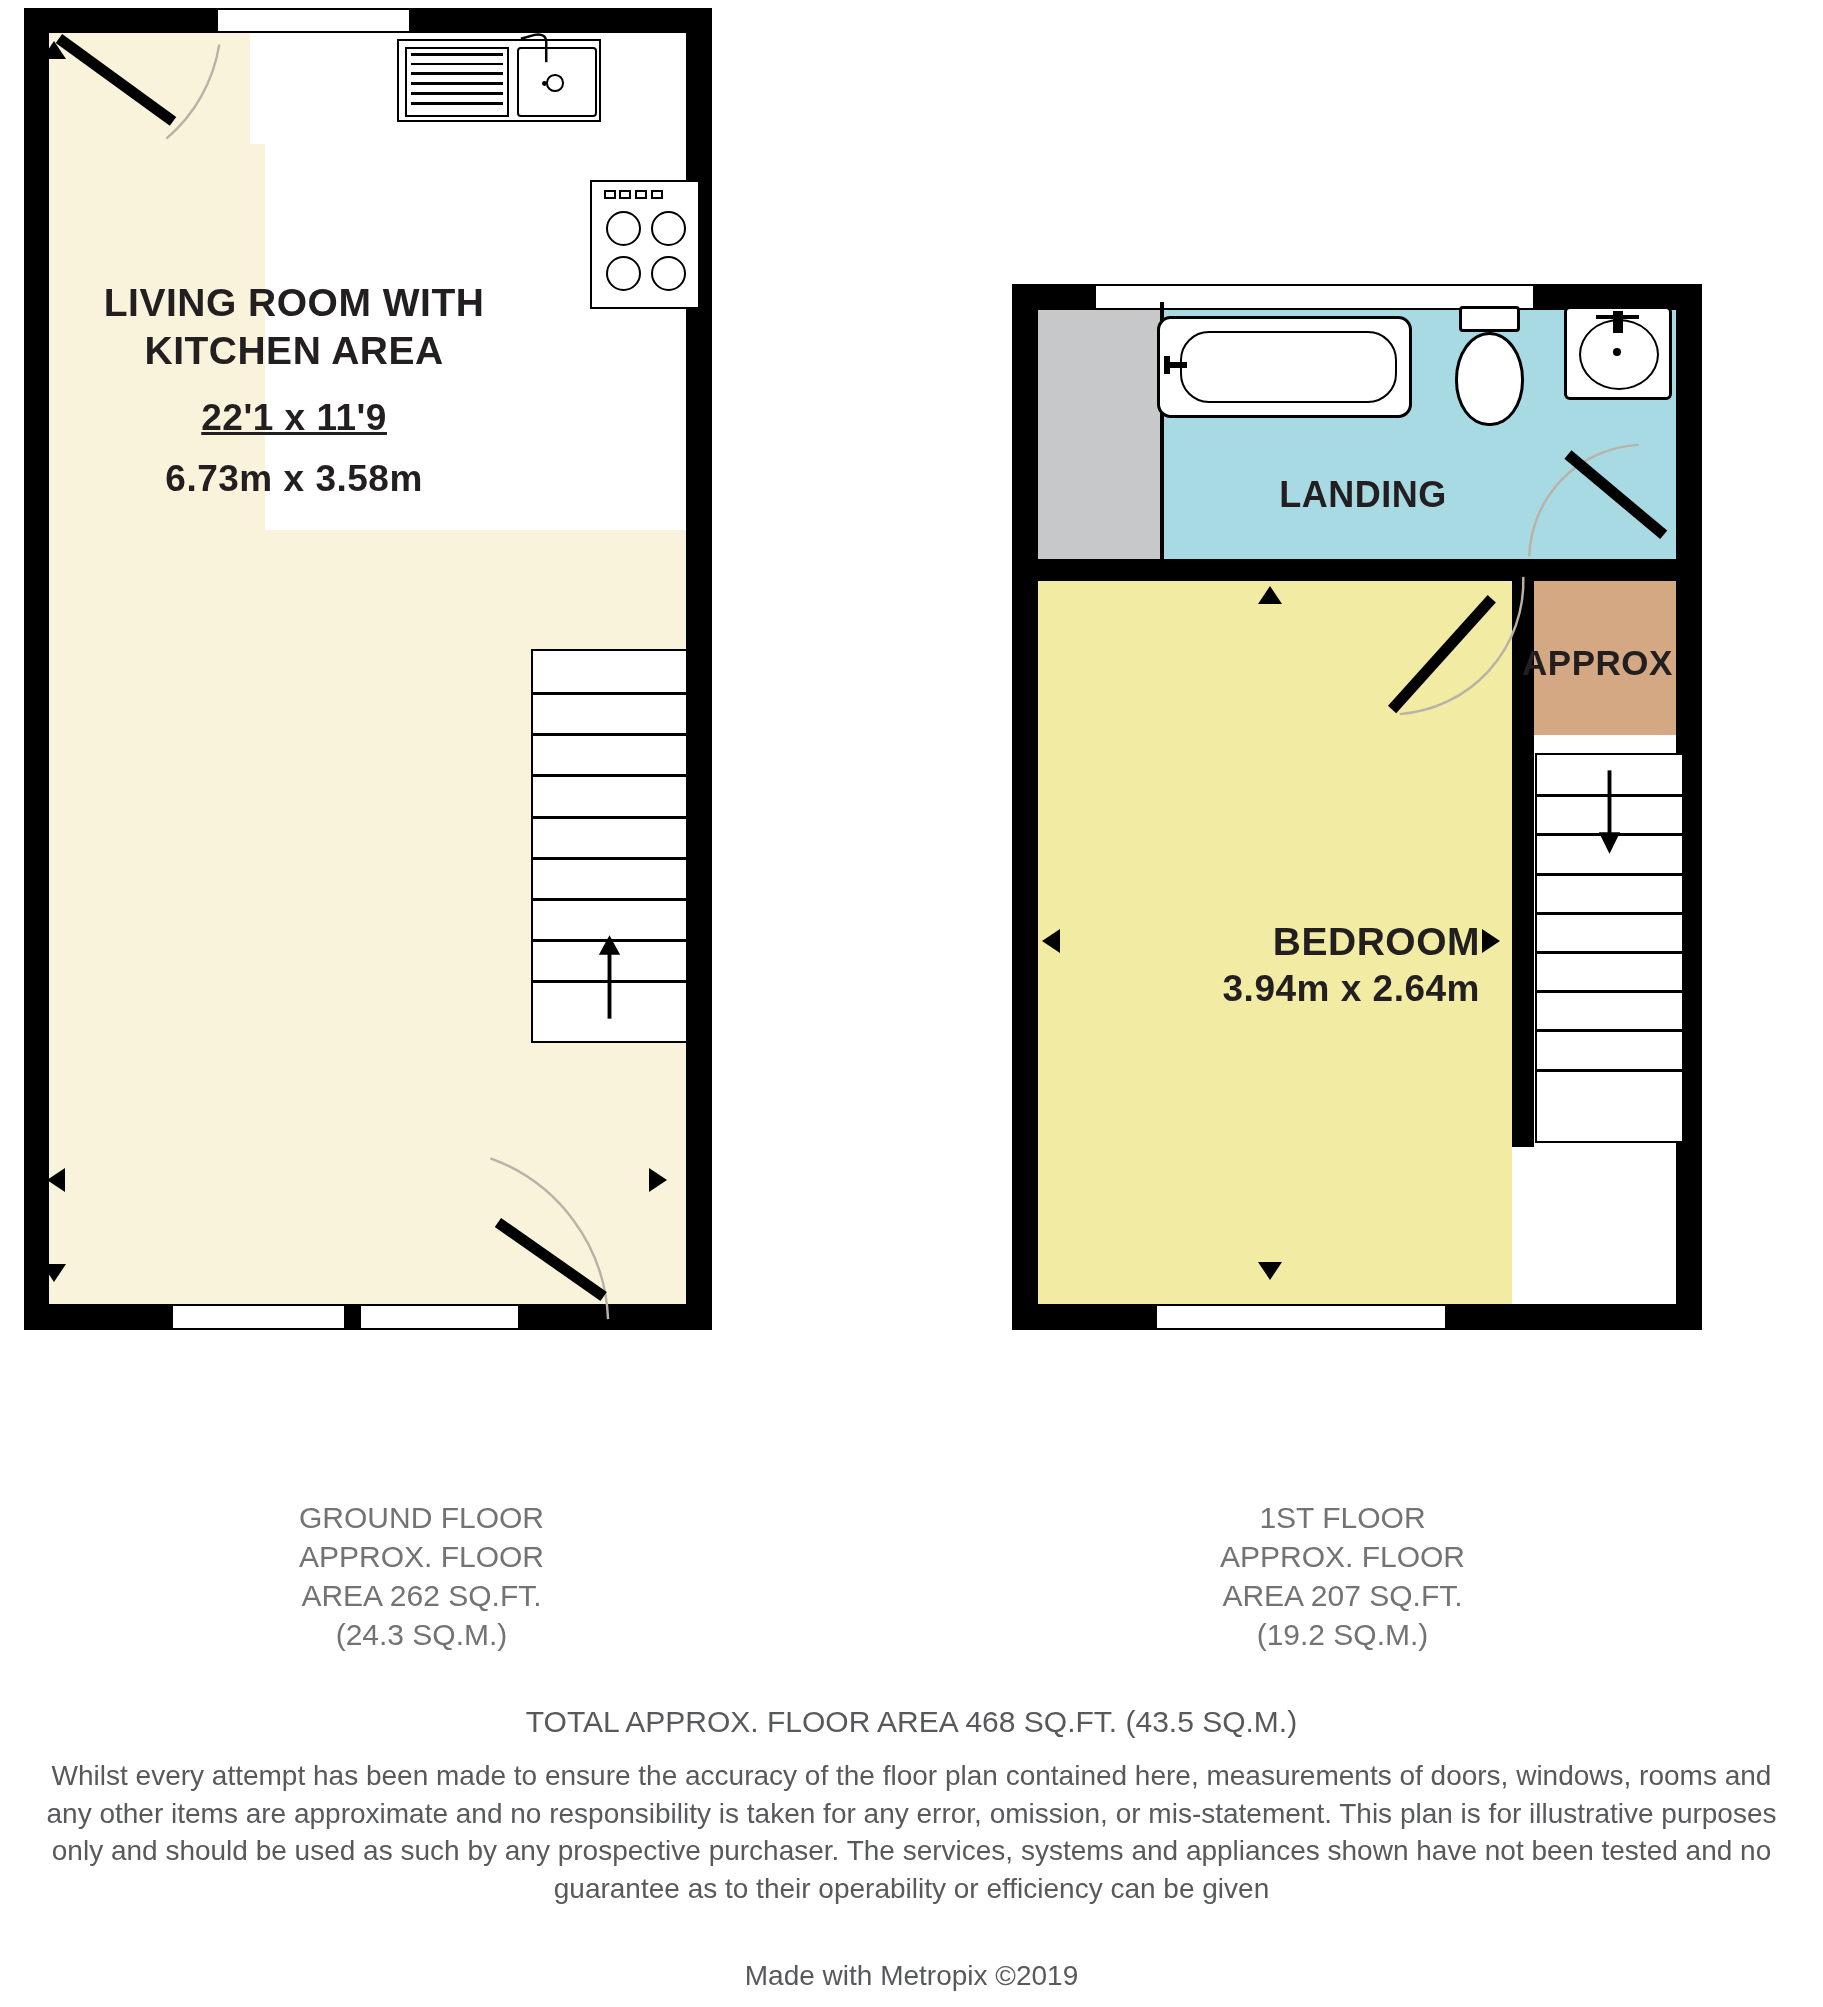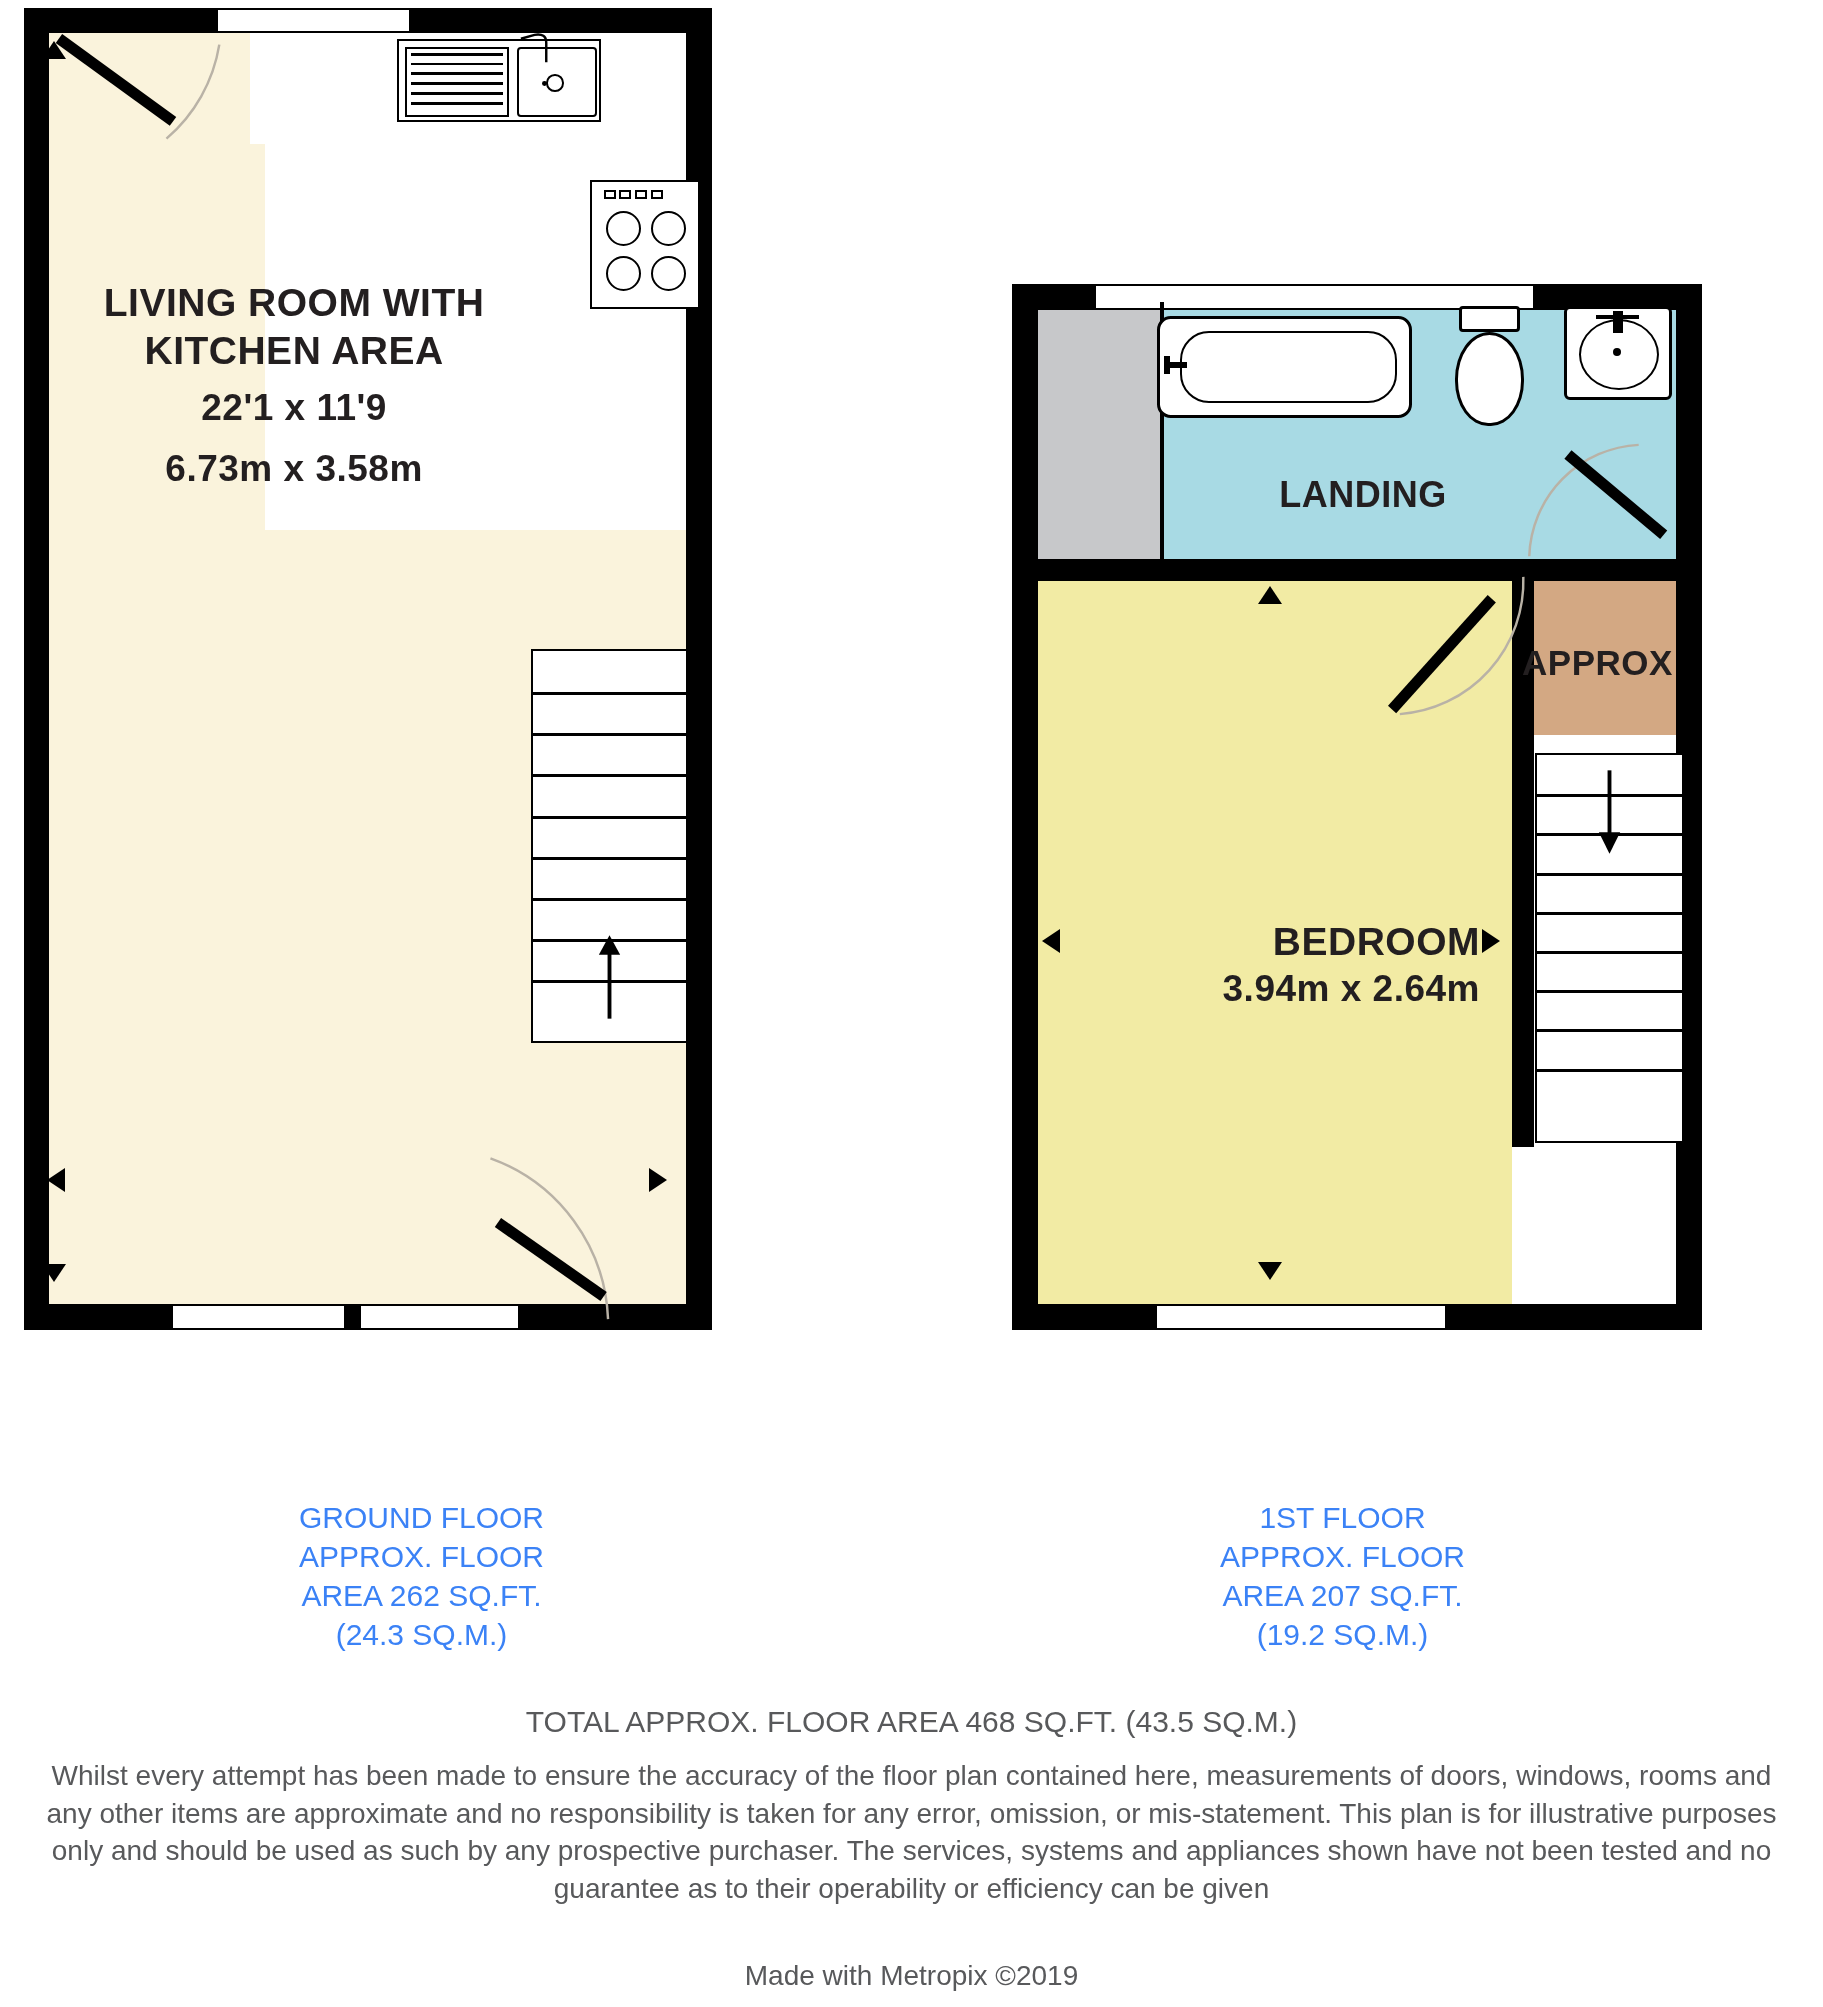--- a/index.html
+++ b/index.html
@@ -100,21 +100,21 @@
     position: absolute;
     left: 0;
     width: 1823px;
     text-align: center;
     color: #58595b;
     font-family: "Liberation Sans", sans-serif;
   }
   .floor-block {
     position: absolute;
     text-align: center;
-    color: #3b82f6;
+    color: #737373;
     font-size: 30px;
     line-height: 1.30;
   }
   .total-line {
     font-size: 30px;
     color: #58595b;
   }
   .disclaimer {
     font-size: 28px;
     line-height: 1.34;
@@ -213,21 +213,21 @@
     </svg>
 
     <div class="arrow arrow-up" style="left:42px; top:41px;"></div>
     <div class="arrow arrow-left" style="left:47px; top:1168px;"></div>
     <div class="arrow arrow-right" style="left:649px; top:1168px;"></div>
     <div class="arrow arrow-down" style="left:42px; top:1264px;"></div>
 
     <div class="room-label" style="left:19.6px; top:279px; width:549px;">
       <div style="font-size:39px;">LIVING ROOM WITH</div>
       <div style="font-size:39px;">KITCHEN AREA</div>
-      <div style="font-size:37px; margin-top:11px;">22'1 x 11'9</div>
+      <div style="font-size:37px; margin-top:21px;text-decoration:underline;">22'1 x 11'9</div>
       <div style="font-size:37px;margin-top:16px;">6.73m x 3.58m</div>
     </div>
   </div>
 
   <div>
 
     <div class="room-fill" style="left:1029px; top:302px; width:657px; height:278px; background:#a8dae4;"></div>
 
     <div class="room-fill" style="left:1029px; top:302px; width:131px; height:257px; background:#c7c8ca;"></div>
 

